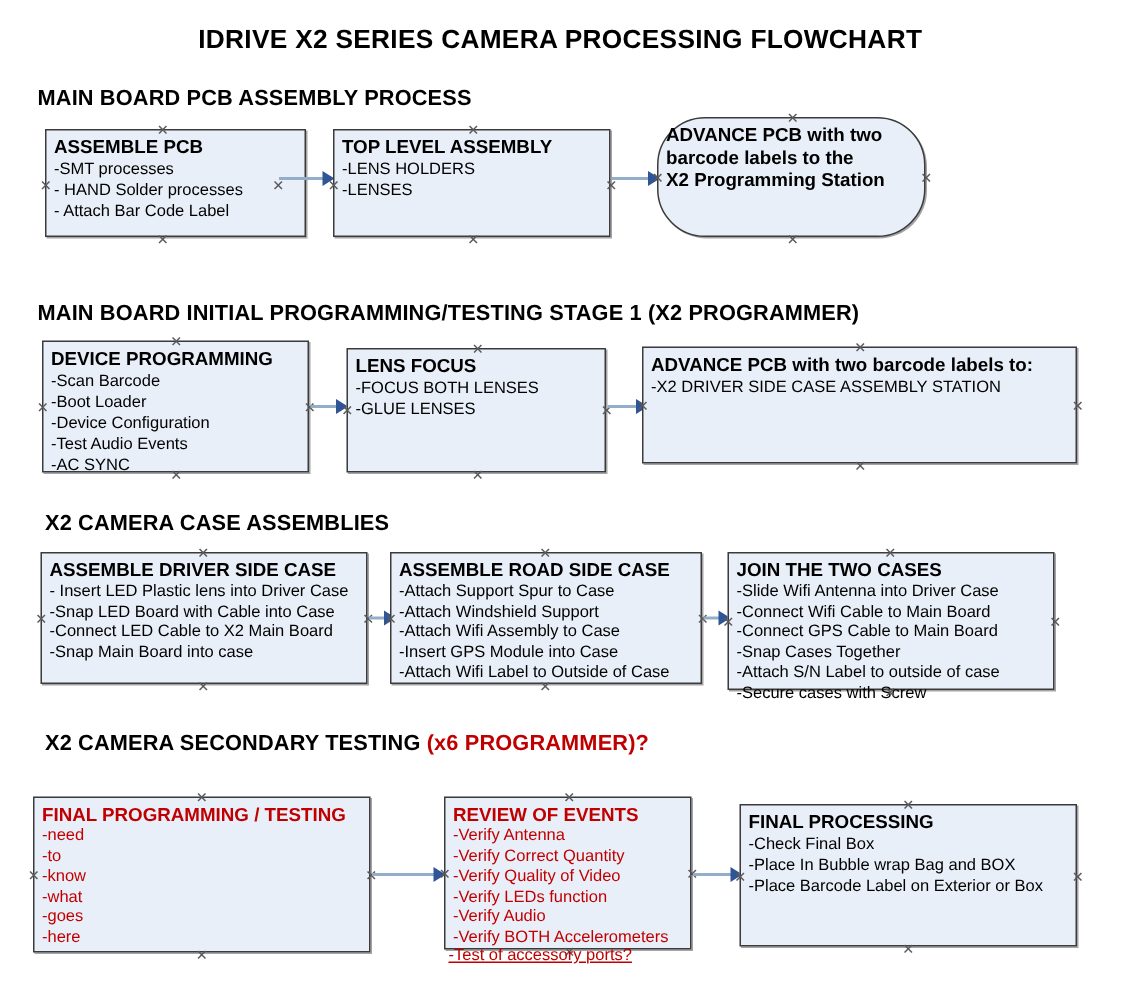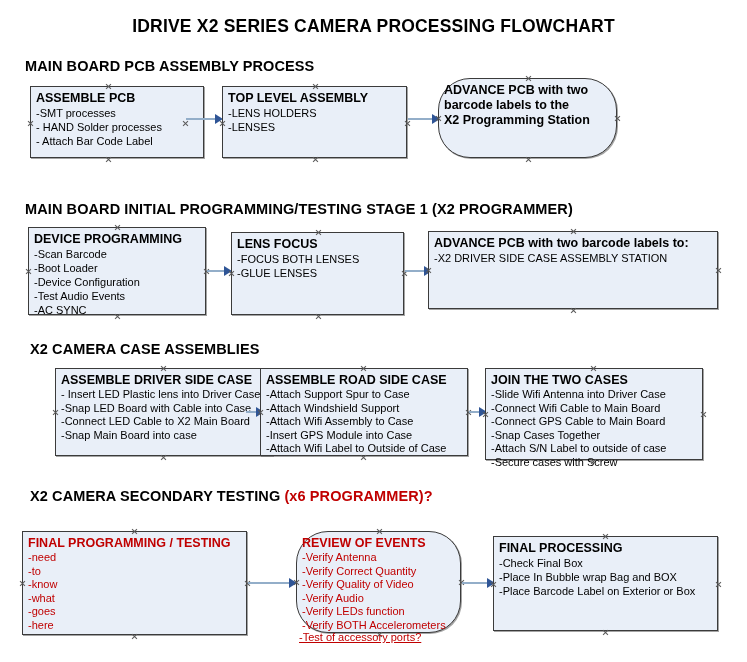--- a/index.html
+++ b/index.html
@@ -158,21 +158,21 @@
     <div class="b-title">ADVANCE PCB with two barcode labels to:</div>
     <div class="b-line">-X2 DRIVER  SIDE  CASE  ASSEMBLY STATION</div>
     <span class="xh" style="left:-4px;top:35px;"></span>
     <span class="xh" style="left:286px;top:35px;"></span>
     <span class="xh" style="left:141px;top:-4px;"></span>
     <span class="xh" style="left:141px;top:75px;"></span>
   </div>
 
   <div class="section-head" style="left:30px;top:341px;">X2 CAMERA CASE ASSEMBLIES</div>
 
-  <div class="box pad tight" style="left:27px;top:368px;width:218px;height:88px;margin-left:28px;">
+  <div class="box pad tight" style="left:27px;top:368px;width:218px;height:88px;">
     <div class="b-title">ASSEMBLE DRIVER SIDE CASE</div>
     <div class="b-line">- Insert LED Plastic lens into Driver Case</div>
     <div class="b-line">-Snap LED Board with Cable into Case</div>
     <div class="b-line">-Connect LED Cable to X2 Main Board</div>
     <div class="b-line">-Snap Main Board into case</div>
     <span class="xh" style="left:-4px;top:40px;"></span>
     <span class="xh" style="left:214px;top:40px;"></span>
     <span class="xh" style="left:104px;top:-4px;"></span>
     <span class="xh" style="left:104px;top:85px;"></span>
   </div>
@@ -224,27 +224,27 @@
     <div class="b-line">-here</div>
     <span class="xh" style="left:-4px;top:48px;"></span>
     <span class="xh" style="left:221px;top:48px;"></span>
     <span class="xh" style="left:108px;top:-4px;"></span>
     <span class="xh" style="left:108px;top:101px;"></span>
   </div>
 
   <div class="conn" style="left:248px;top:582px;width:48px;"></div>
   <div class="arrow" style="left:289px;top:578px;"></div>
 
-  <div class="box pad red tight" style="left:296px;top:531px;width:165px;height:102px;border-radius:32px;">
+  <div class="box pad red tight" style="left:296px;top:531px;width:165px;height:102px;">
     <div class="b-title">REVIEW OF EVENTS</div>
     <div class="b-line">-Verify Antenna</div>
     <div class="b-line">-Verify Correct Quantity</div>
     <div class="b-line">-Verify Quality of Video</div>
+    <div class="b-line">-Verify LEDs function</div>
     <div class="b-line">-Verify Audio</div>
-    <div class="b-line">-Verify LEDs function</div>
     <div class="b-line">-Verify BOTH Accelerometers</div>
     <span class="xh" style="left:-4px;top:47px;"></span>
     <span class="xh" style="left:161px;top:47px;"></span>
     <span class="xh" style="left:79px;top:-4px;"></span>
     <span class="xh" style="left:79px;top:99px;"></span>
   </div>
   <div class="overflow-line" style="left:299px;top:630px;text-decoration:underline;">-Test of accessory ports?</div>
 
   <div class="conn" style="left:462px;top:582px;width:30px;"></div>
   <div class="arrow" style="left:487px;top:578px;"></div>

